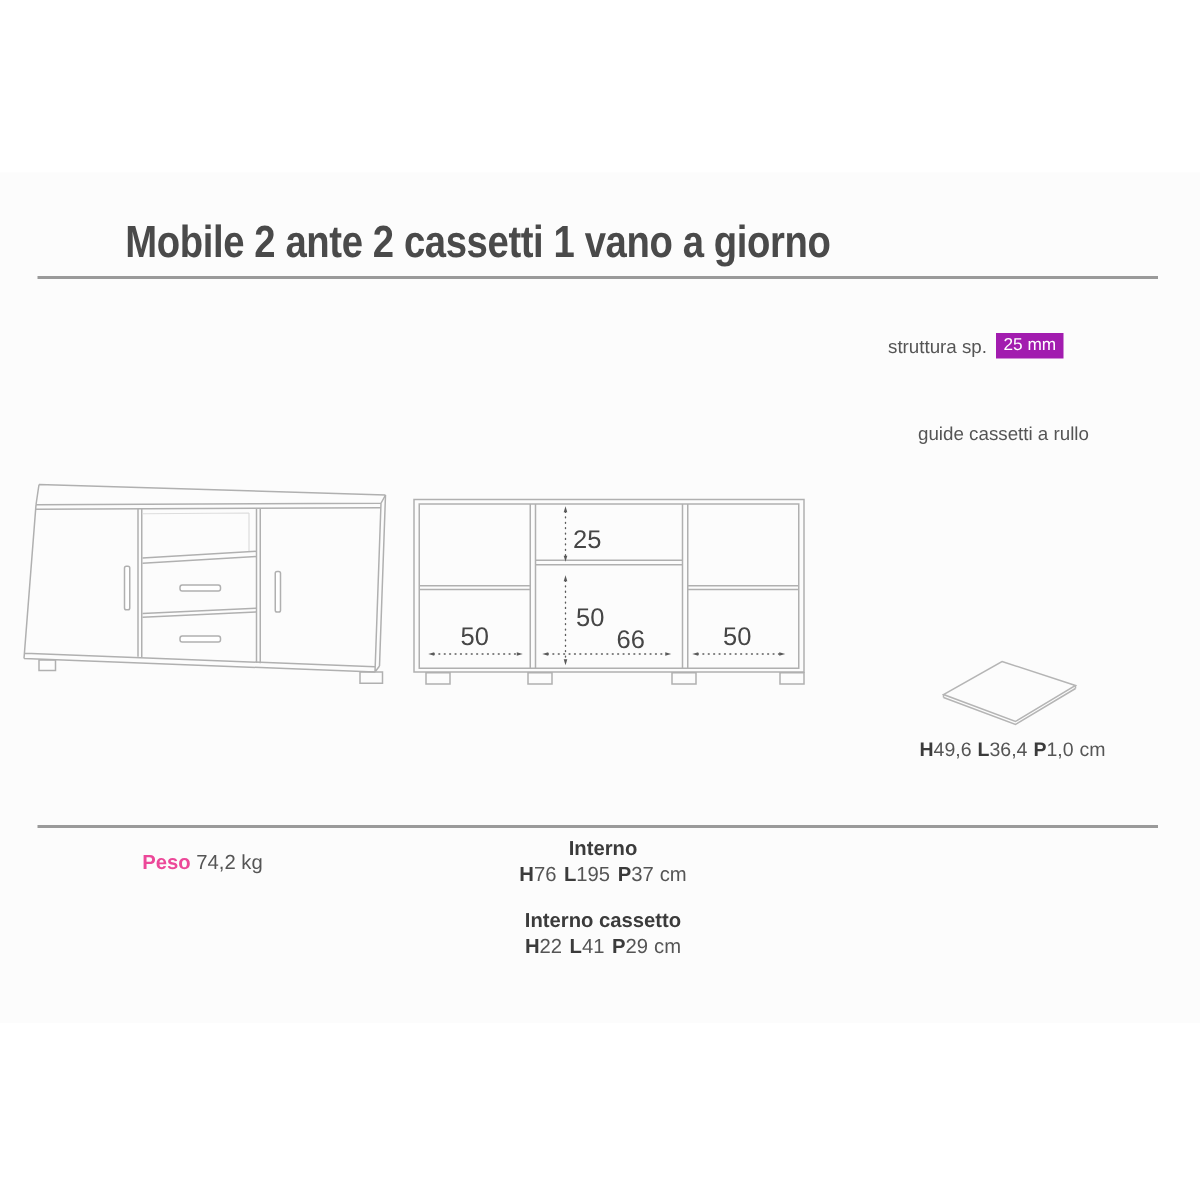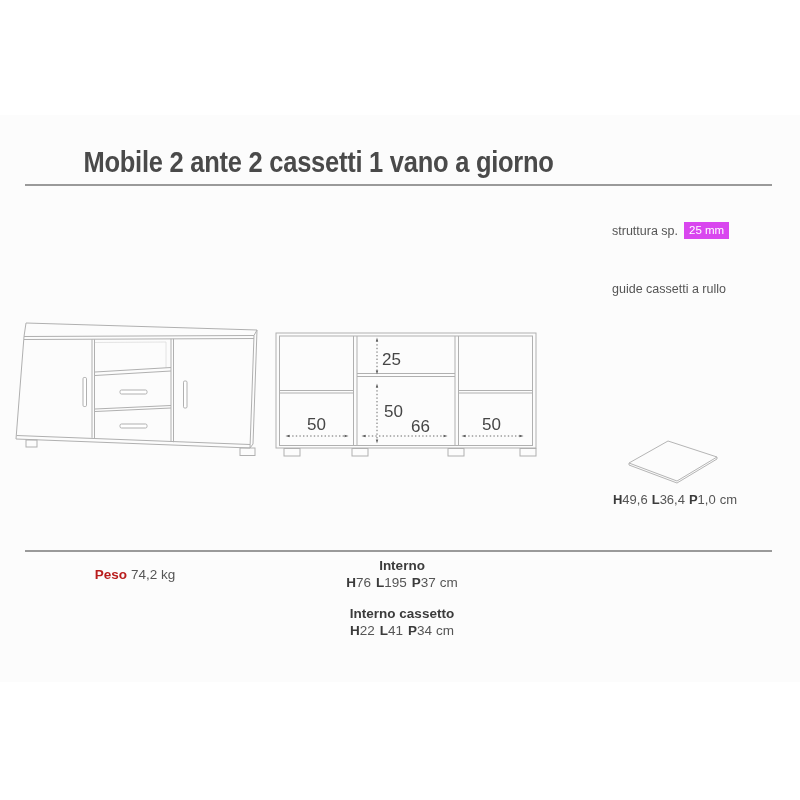--- a/index.html
+++ b/index.html
@@ -10,23 +10,23 @@
   .band{position:absolute;left:0;top:115px;width:800px;height:567px;background:#fcfcfc;}
   .title-wrap{position:absolute;left:0;top:147px;width:638px;text-align:center;}
   .title{
     display:inline-block;font-size:30px;line-height:1;font-weight:700;color:#4a4a4a;
     transform:scaleX(0.85);transform-origin:center;white-space:nowrap;letter-spacing:-0.3px;
   }
   .rule{position:absolute;left:25px;width:747px;height:2px;background:#9a9a9a;}
   .rule.top{top:184px;}
   .rule.bottom{top:550px;}
 
-  .thickness-row{position:absolute;left:612px;top:222px;display:flex;align-items:center;gap:6px;
+  .thickness-row{position:absolute;left:592px;top:222px;display:flex;align-items:center;gap:6px;
     font-size:12.5px;color:#555;}
-  .badge{background:#d946ef;color:#ffffff;font-size:11.5px;padding:2px 5px;line-height:13px;}
+  .badge{background:#a21caf;color:#ffffff;font-size:11.5px;padding:2px 5px;line-height:13px;}
 
   .features{position:absolute;left:612px;top:281px;font-size:12.5px;line-height:17px;color:#555;}
 
   svg{position:absolute;overflow:visible;}
   .iso{left:14px;top:320px;}
   .elev{left:274px;top:330px;}
   .panel{left:622px;top:436px;}
 
   .stroke{stroke:#b0b0b0;stroke-width:1;fill:none;}
   .stroke-light{stroke:#dddddd;stroke-width:0.8;fill:none;}
@@ -42,21 +42,21 @@
 
   .spec-col{position:absolute;top:558px;width:220px;text-align:center;}
   .spec-col.left{left:25px;}
   .spec-col.right{left:292px;}
   .spec-title{font-size:13.5px;font-weight:700;color:#3b3b3b;line-height:16px;}
   .spec-dims{font-size:13.5px;color:#555;line-height:16px;margin-top:1px;white-space:nowrap;}
   .spec-dims b{color:#3b3b3b;}
   .spec-dims .grp{margin-left:5px;}
   .spec-dims .unit{margin-left:4px;}
   .peso-row{margin-top:9px;font-size:13.5px;color:#555;line-height:16px;}
-  .peso-row b{color:#b91c1c;}
+  .peso-row b{color:#ec4899;}
   .gap{height:15px;}
 </style>
 </head>
 <body>
 
 <div class="band"></div>
 
 <div class="title-wrap">
   <span class="title">Mobile 2 ante 2 cassetti 1 vano a giorno</span>
 </div>
@@ -173,15 +173,15 @@
 </div>
 
 <div class="spec-col right">
   <div class="spec-title">Interno</div>
   <div class="spec-dims">
     <b>H</b><span>76</span><b class="grp">L</b><span>195</span><b class="grp">P</b><span>37</span><span class="unit">cm</span>
   </div>
   <div class="gap"></div>
   <div class="spec-title">Interno cassetto</div>
   <div class="spec-dims">
-    <b>H</b><span>22</span><b class="grp">L</b><span>41</span><b class="grp">P</b><span>34</span><span class="unit">cm</span>
+    <b>H</b><span>22</span><b class="grp">L</b><span>41</span><b class="grp">P</b><span>29</span><span class="unit">cm</span>
   </div>
 </div>
 
 </body></html>

